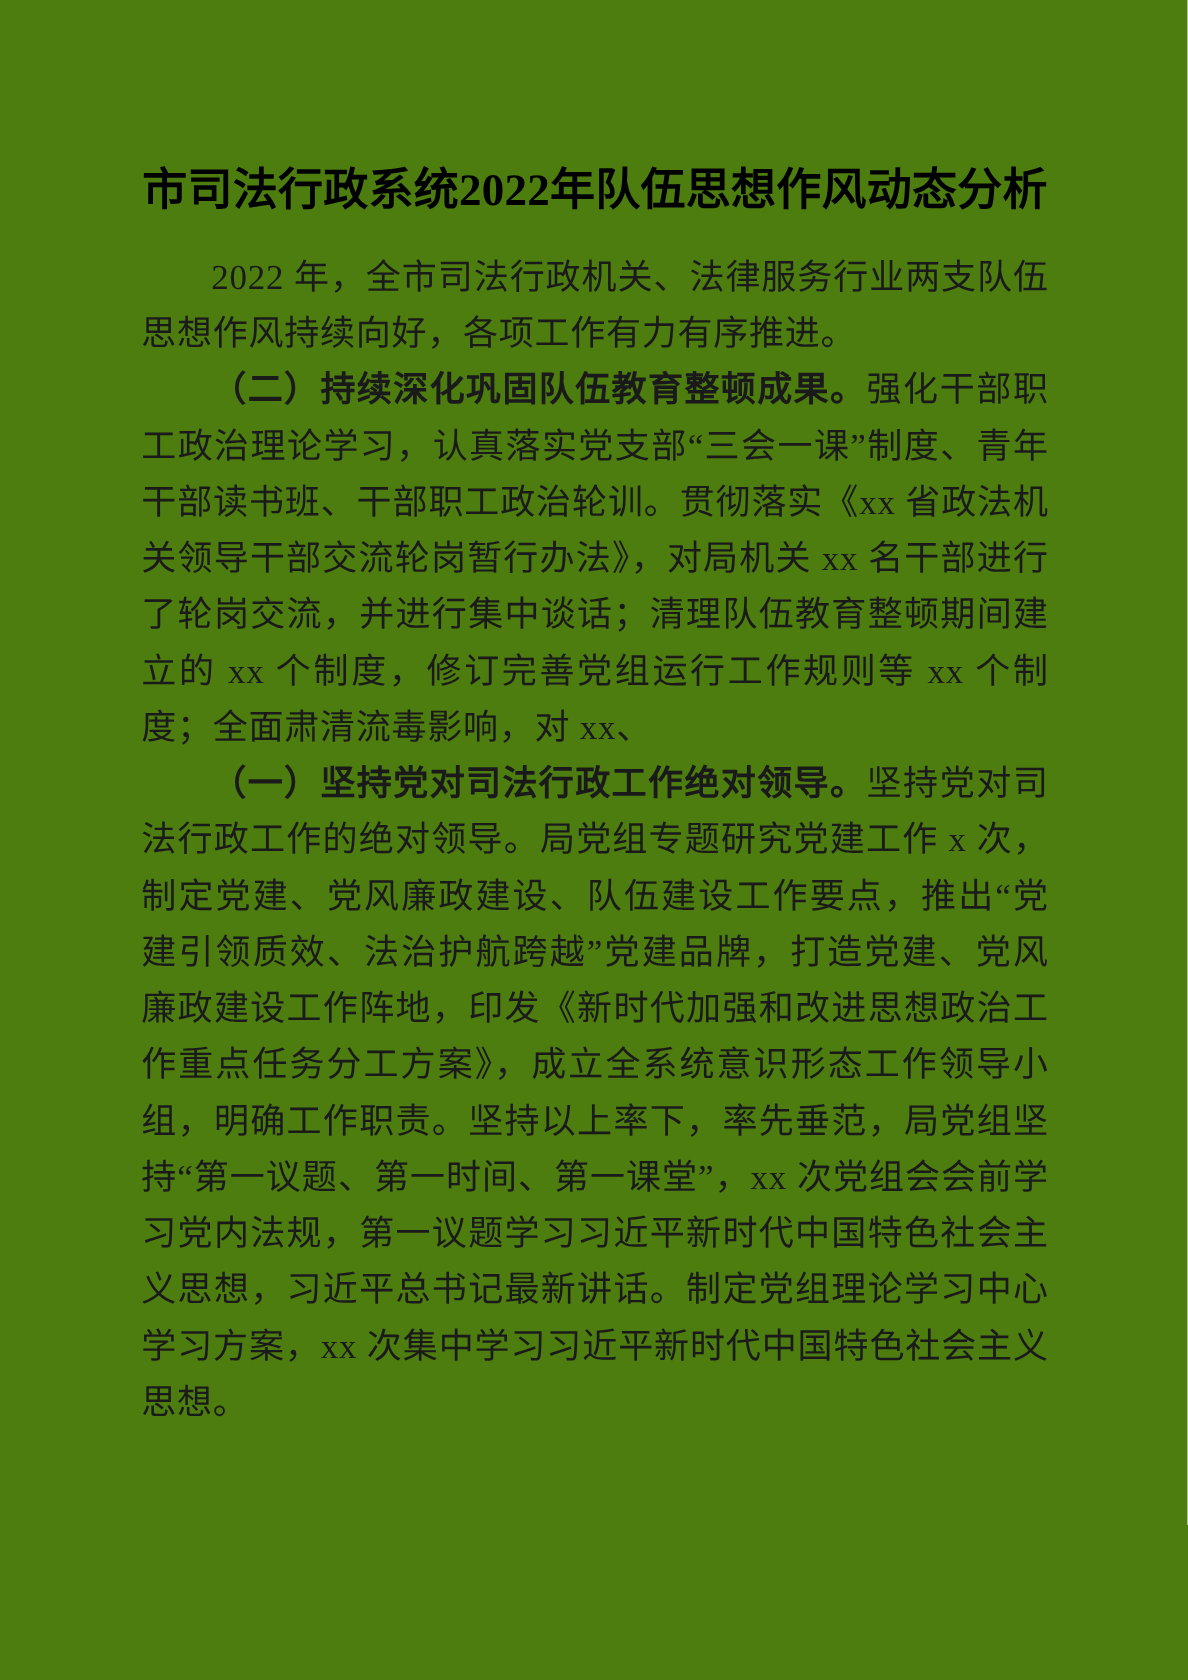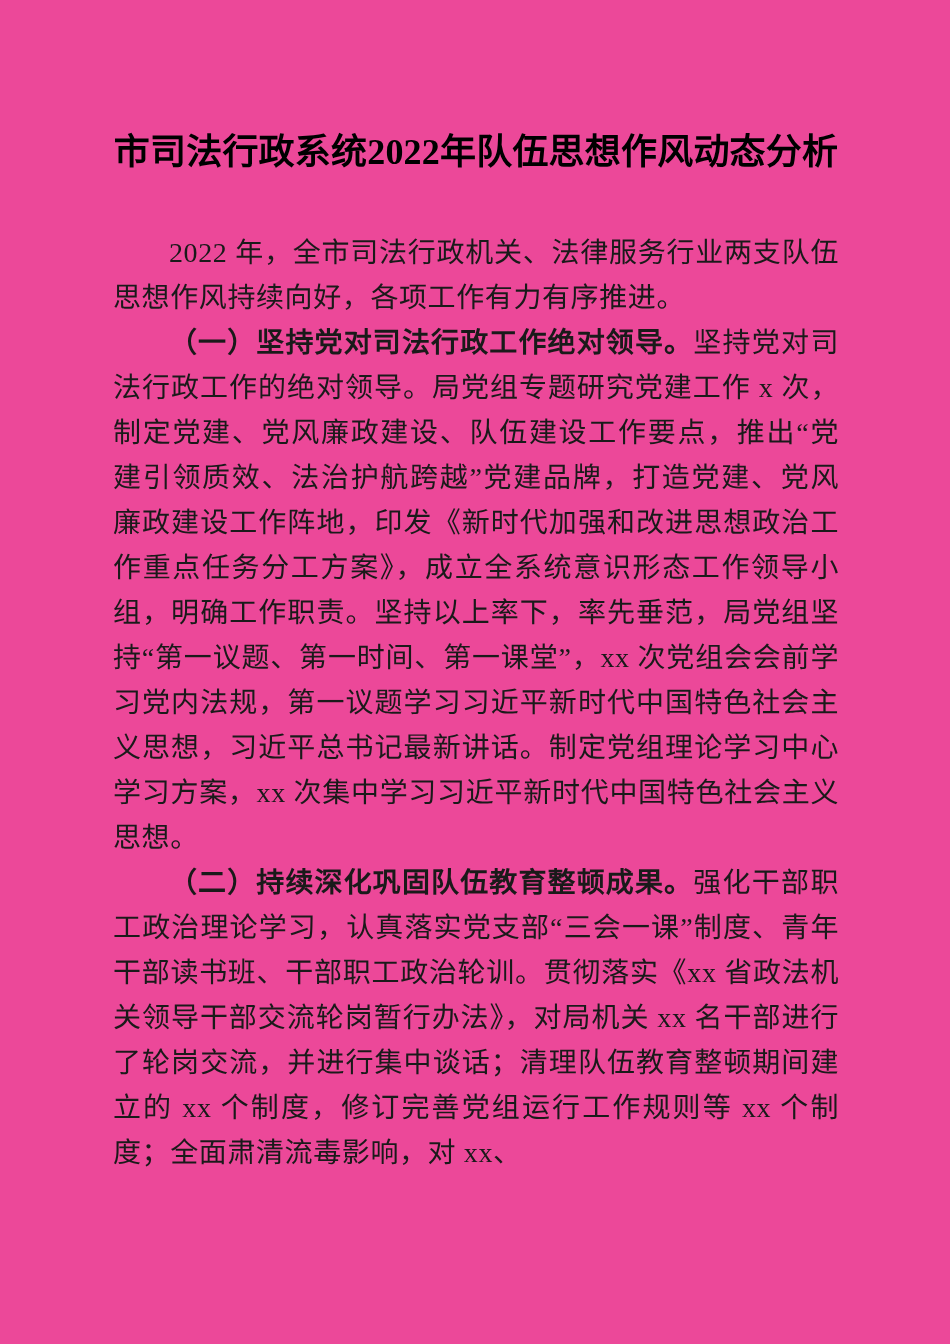--- a/index.html
+++ b/index.html
@@ -6,21 +6,21 @@
   html, body {
     margin: 0;
     padding: 0;
     background: #ffffff;
   }
 
   .page {
     position: relative;
     width: 950px;
     height: 1344px;
-    background: #ec4899;
+    background: #4d7c0f;
     margin: 0 auto;
     overflow: hidden;
     box-sizing: border-box;
     font-family: "Liberation Serif", "DejaVu Serif", serif;
     color: #000000;
     -webkit-font-smoothing: none;
   }
 
   .content {
     position: absolute;
@@ -37,21 +37,21 @@
     font-weight: bold;
     font-size: 36px;
     line-height: 52px;
     text-align: center;
     letter-spacing: 0.2px;
     color: #000;
   }
 
   
   .body-block {
-    margin-top: 52px;
+    margin-top: 22px;
   }
 
   p.para {
     margin: 0;
     font-family: "Liberation Serif", "DejaVu Serif", serif;
     font-size: 28px;
     line-height: 45px;
     text-align: justify;
     text-justify: inter-ideograph;
     text-indent: 56px;
@@ -84,19 +84,19 @@
 <div class="page">
   <div class="content">
 
     <h1 class="doc-title">市司法行政系统2022年队伍思想作风动态分析</h1>
 
     <div class="body-block">
 
       <p class="para">2022 年，全市司法行政机关、法律服务行业两支队伍思想作风持续向好，各项工作有力有序推进。</p>
 
 
+      <p class="para"><span class="lead">（二）持续深化巩固队伍教育整顿成果。</span><span>强化干部职工政治理论学习，认真落实党支部“三会一课”制度、青年干部读书班、干部职工政治轮训。贯彻落实《xx 省政法机关领导干部交流轮岗暂行办法》，对局机关 xx 名干部进行了轮岗交流，并进行集中谈话；清理队伍教育整顿期间建立的 xx 个制度，修订完善党组运行工作规则等 xx 个制度；全面肃清流毒影响，对 xx、</span></p>
+
       <p class="para"><span class="lead">（一）坚持党对司法行政工作绝对领导。</span><span>坚持党对司法行政工作的绝对领导。局党组专题研究党建工作 x 次，制定党建、党风廉政建设、队伍建设工作要点，推出“党建引领质效、法治护航跨越”党建品牌，打造党建、党风廉政建设工作阵地，印发《新时代加强和改进思想政治工作重点任务分工方案》，成立全系统意识形态工作领导小组，明确工作职责。坚持以上率下，率先垂范，局党组坚持“第一议题、第一时间、第一课堂”，xx 次党组会会前学习党内法规，第一议题学习习近平新时代中国特色社会主义思想，习近平总书记最新讲话。制定党组理论学习中心学习方案，xx 次集中学习习近平新时代中国特色社会主义思想。</span></p>
-
-      <p class="para"><span class="lead">（二）持续深化巩固队伍教育整顿成果。</span><span>强化干部职工政治理论学习，认真落实党支部“三会一课”制度、青年干部读书班、干部职工政治轮训。贯彻落实《xx 省政法机关领导干部交流轮岗暂行办法》，对局机关 xx 名干部进行了轮岗交流，并进行集中谈话；清理队伍教育整顿期间建立的 xx 个制度，修订完善党组运行工作规则等 xx 个制度；全面肃清流毒影响，对 xx、</span></p>
 
     </div>
   </div>
 </div>
 
 </body></html>

